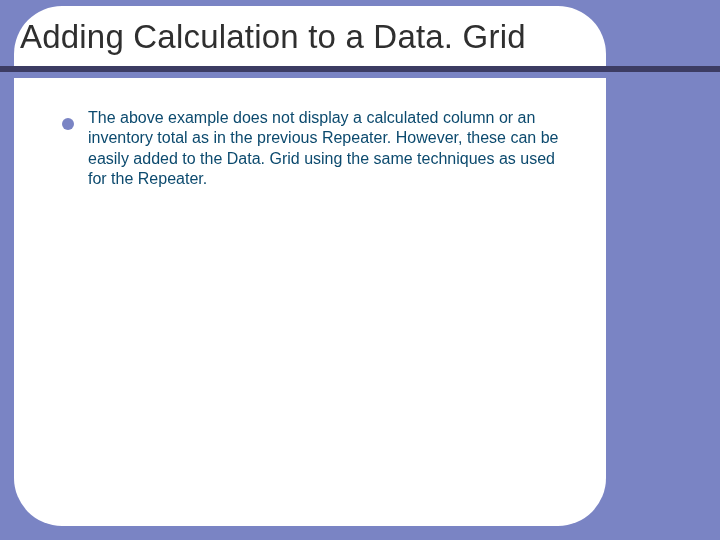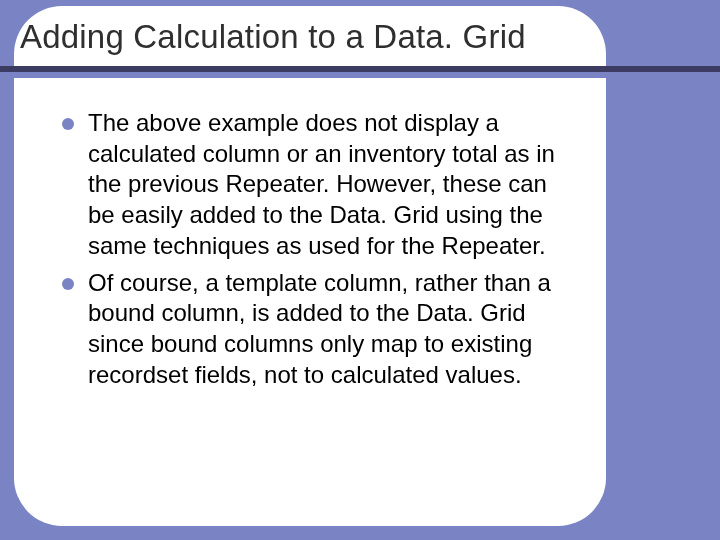--- a/index.html
+++ b/index.html
@@ -58,36 +58,32 @@
   .bullet {
     width: 12px;
     height: 12px;
     border-radius: 50%;
     background: #7a84c4;
     flex: none;
     margin-top: 10px;
     margin-right: 14px;
   }
   .text {
-    font-size: 24px;
+    font-size: 16px;
     line-height: 1.28;
-    color: #000000;
+    color: #0c4a6e;
   }
 </style>
 </head>
 <body>
 
 <div class="card">
   <div class="title">Adding Calculation to a Data. Grid</div>
   <div class="rule-dark"></div>
   <div class="rule-light"></div>
 
   <div class="content">
     <div class="item">
       <div class="bullet"></div>
       <div class="text">The above example does not display a calculated column or an inventory total as in the previous Repeater. However, these can be easily added to the Data. Grid using the same techniques as used for the Repeater.</div>
     </div>
-    <div class="item">
-      <div class="bullet"></div>
-      <div class="text">Of course, a template column, rather than a bound column, is added to the Data. Grid since bound columns only map to existing recordset fields, not to calculated values.</div>
-    </div>
   </div>
 </div>
 
 </body></html>

